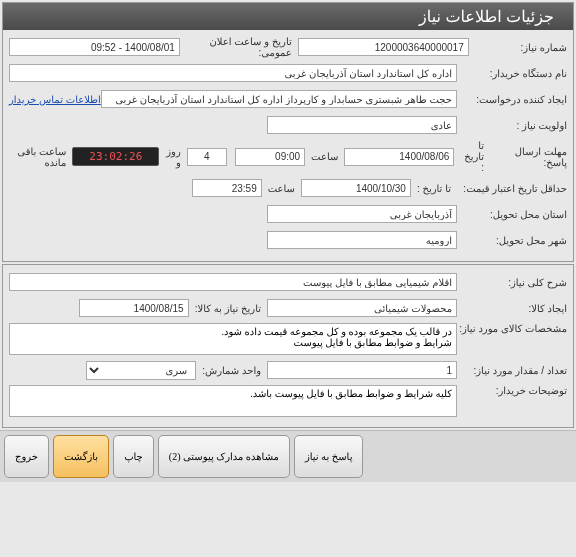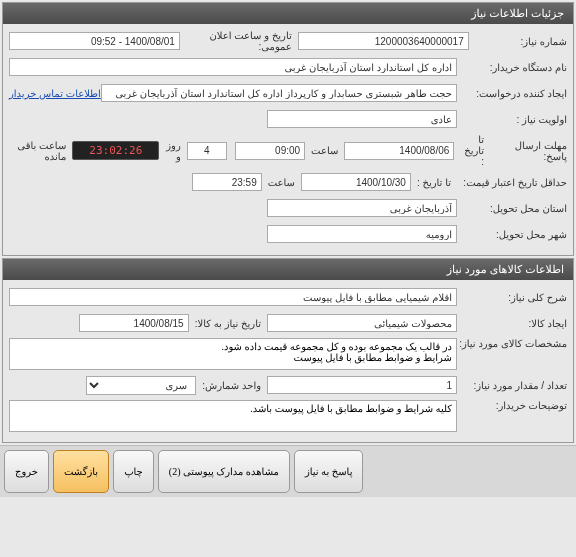--- a/index.html
+++ b/index.html
@@ -12,22 +12,22 @@
   color: #333;
 }
 .panel {
   border: 1px solid #999;
   background: #fff;
   margin: 2px;
 }
 .panel-header {
   background: linear-gradient(#6a6a6a, #4a4a4a);
   color: #fff;
-  padding: 4px 9px;
-  font-size: 11px;
+  padding: 4px 19px;
+  font-size: 16px;
   text-align: right;
 }
 .panel-body {
   padding: 6px;
   background: #e8e8e8;
 }
 .row {
   display: flex;
   align-items: center;
   margin-bottom: 4px;
@@ -169,21 +169,20 @@
 
     <div class="row">
       <span class="label">شهر محل تحویل:</span>
       <input class="field field-wide" readonly="" value="ارومیه" style="">
     </div>
 
   </div>
 </div>
 
 <div class="panel">
-  <div class="panel-header">اطلاعات کالاهای مورد نیاز</div>
   <div class="panel-body watermark">
 
     <div class="row">
       <span class="label">شرح کلی نیاز:</span>
       <input class="field field-long" readonly="" value="اقلام شیمیایی مطابق با فایل پیوست" style="">
     </div>
 
     <div class="row">
       <span class="label">ایجاد کالا:</span>
       <input class="field field-wide" readonly="" value="محصولات شیمیائی" style="">

